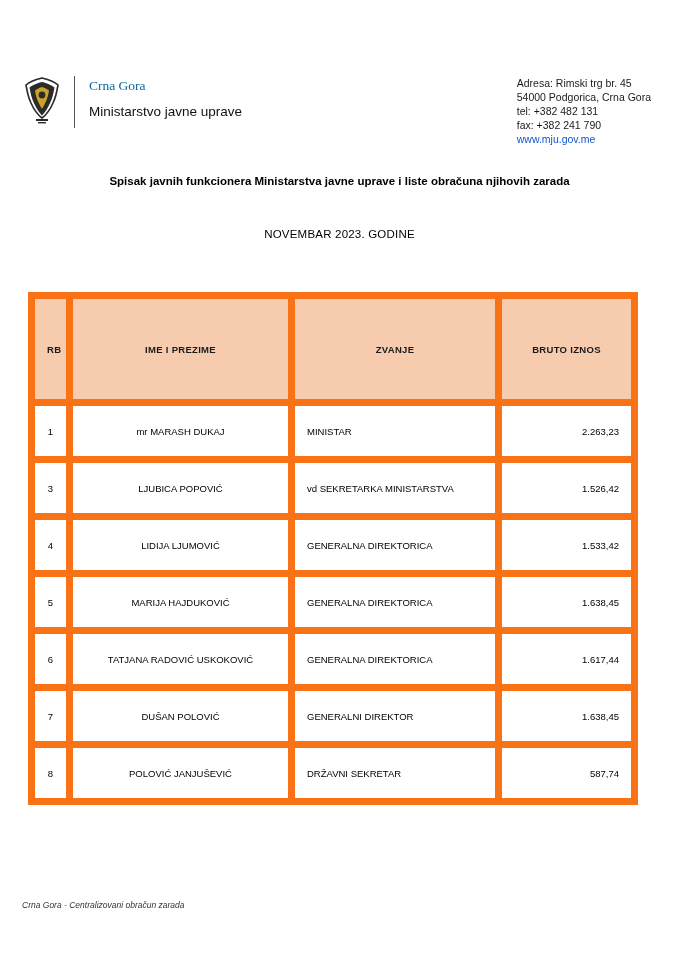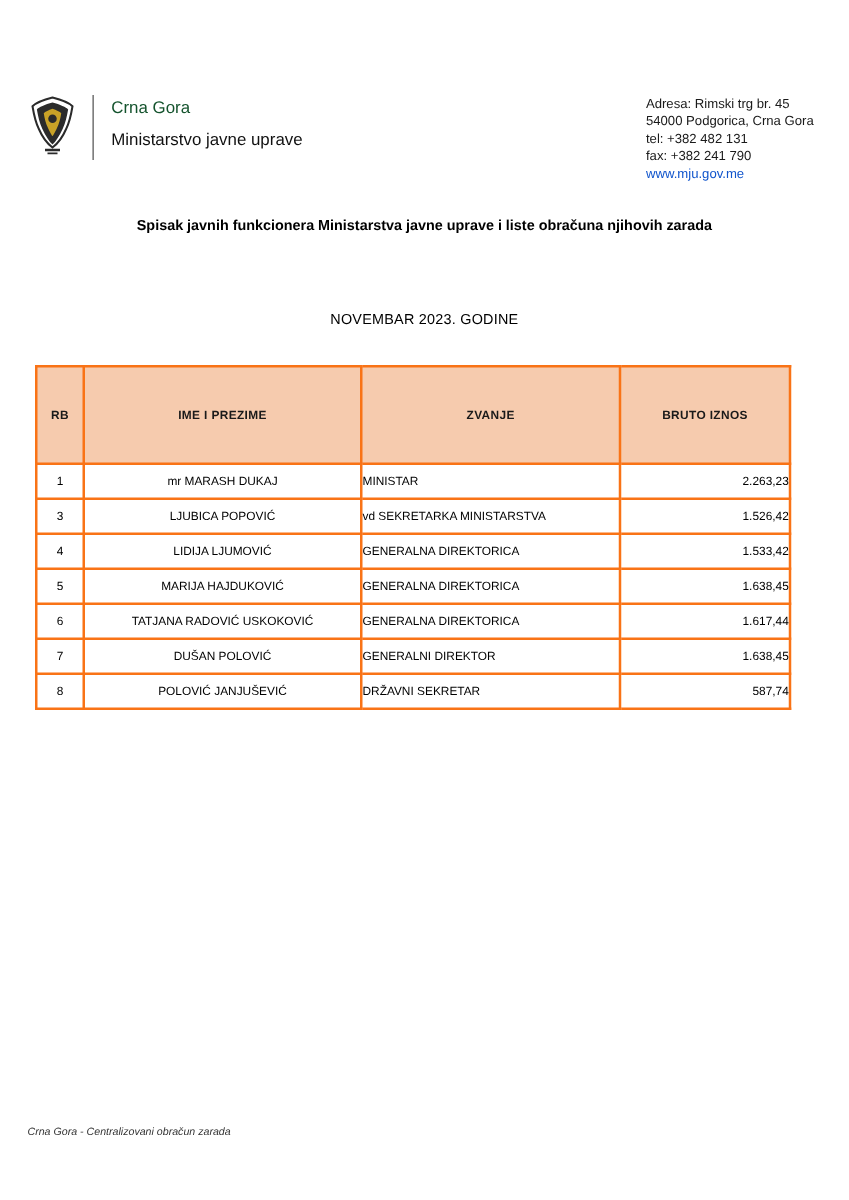--- a/index.html
+++ b/index.html
@@ -50,21 +50,22 @@
     margin: 4px 14px 0 12px;
     align-self: stretch;
     min-height: 46px;
   }
   .brand-text {
     padding-top: 4px;
   }
   .brand-line1 {
     font-size: 13.5px;
     line-height: 20px;
-    color: #14532d;
+    color: #0369a1;
+    font-family: Liberation Serif, serif;
   }
   .brand-line2 {
     font-size: 13.5px;
     line-height: 20px;
     color: #111111;
     margin-top: 6px;
   }
   .address {
     font-size: 10.5px;
     line-height: 14px;
@@ -81,21 +82,21 @@
     top: 175px;
     left: 0;
     width: 679px;
     text-align: center;
     font-size: 11.5px;
     font-weight: bold;
     color: #000000;
   }
   .doc-subtitle {
     position: absolute;
-    top: 250px;
+    top: 228px;
     left: 0;
     width: 679px;
     text-align: center;
     font-size: 11.5px;
     color: #000000;
     letter-spacing: 0.2px;
   }
 
   
   .table-wrap {
@@ -104,22 +105,22 @@
     left: 28px;
     width: 603px;
   }
   table.salary {
     border-collapse: collapse;
     width: 603px;
     table-layout: fixed;
   }
   table.salary th,
   table.salary td {
-    border: 2px solid #f97316;
-    padding: 0;
+    border: 7px solid #f97316;
+    padding: 12px;
   }
   table.salary thead th {
     background: #f6cbae;
     height: 76px;
     font-size: 9.5px;
     font-weight: bold;
     text-align: center;
     vertical-align: middle;
     letter-spacing: 0.3px;
     color: #1a1a1a;

